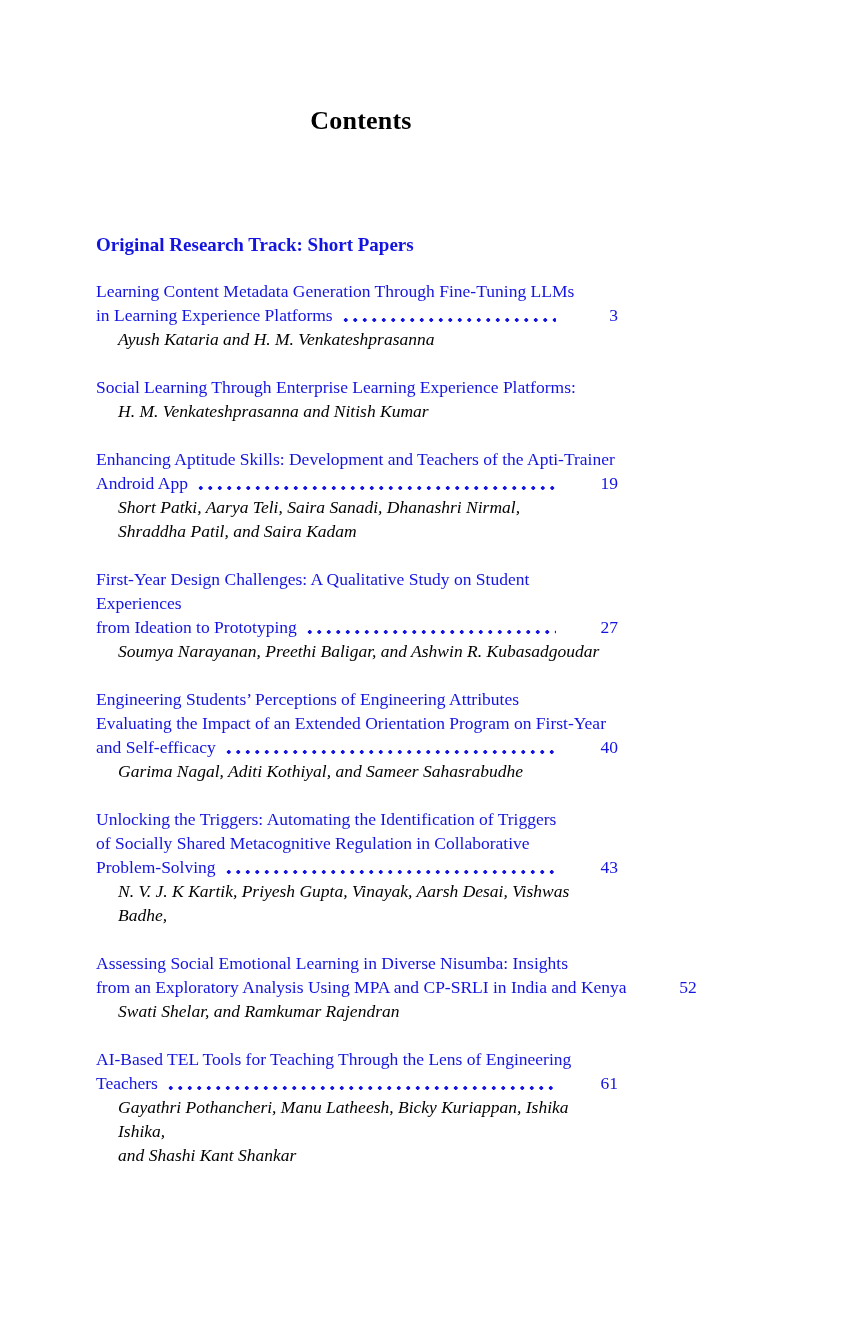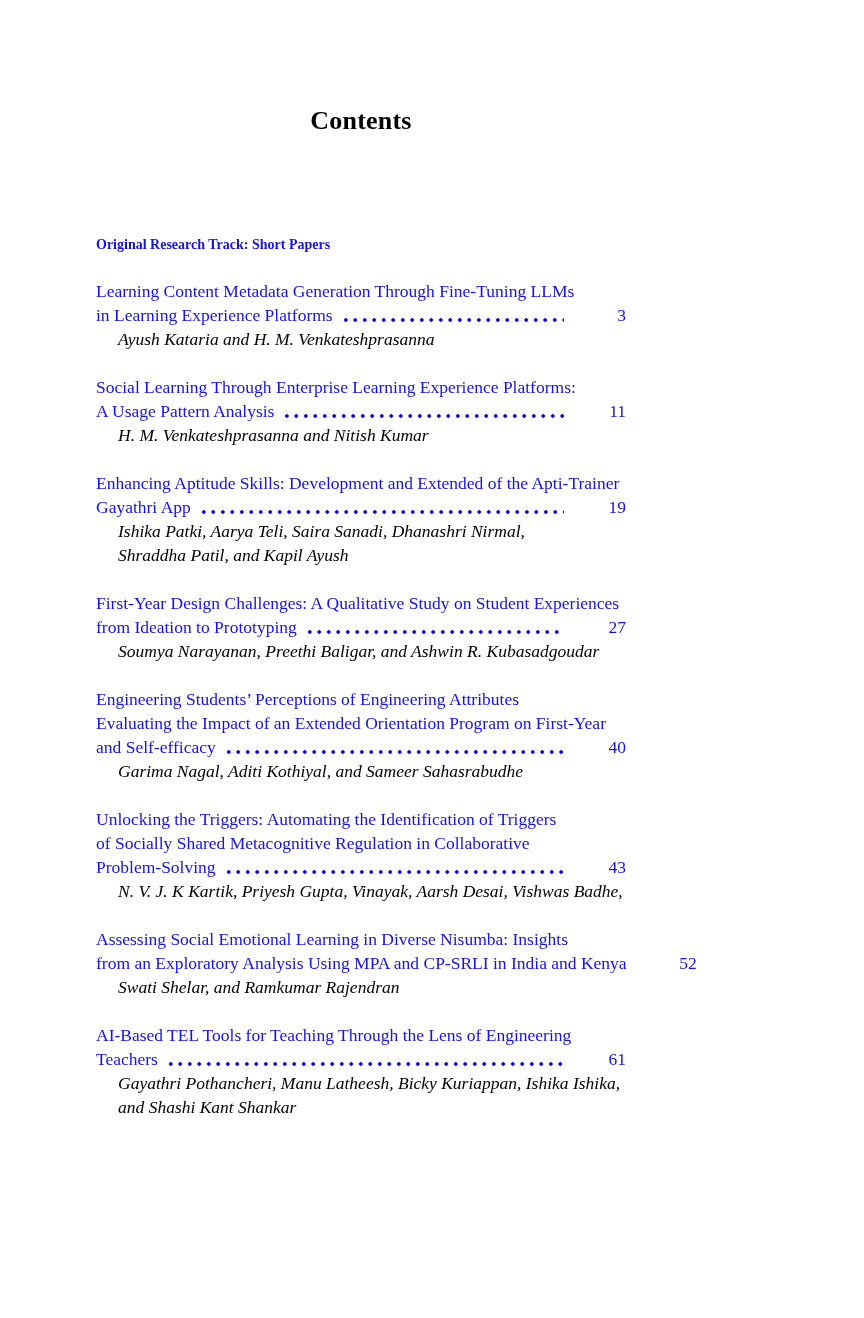--- a/index.html
+++ b/index.html
@@ -22,29 +22,29 @@
   .page-title {
     margin: 0;
     font-size: 26px;
     line-height: 30px;
     font-weight: bold;
     text-align: center;
     letter-spacing: 0.2px;
   }
   .section-heading {
     margin: 97px 0 22px 0;
-    font-size: 14px;
+    font-size: 19px;
     line-height: 24px;
     font-weight: bold;
     color: var(--link);
   }
   .entry {
     font-size: 17.5px;
     line-height: 24px;
-    margin: 0 0 24px 0;
+    margin: 0 8px 24px 0;
   }
   .title-line {
     color: var(--link);
   }
   .title-last {
     display: flex;
     align-items: baseline;
   }
   .title-last .title-line {
     white-space: nowrap;
@@ -88,40 +88,35 @@
       <span class="leader"></span>
       <span class="page-num">3</span>
     </div>
     <div class="authors">
       <div>Ayush Kataria and H. M. Venkateshprasanna</div>
     </div>
   </div>
 
   <div class="entry">
     <div class="title-line">Social Learning Through Enterprise Learning Experience Platforms:</div>
-    <div class="title-last">
-      <span class="title-line">A Usage Pattern Analysis</span>
-      <span class="leader"></span>
-      <span class="page-num">11</span>
-    </div>
     <div class="authors">
       <div>H. M. Venkateshprasanna and Nitish Kumar</div>
     </div>
   </div>
 
   <div class="entry">
-    <div class="title-line">Enhancing Aptitude Skills: Development and Extended of the Apti-Trainer</div>
+    <div class="title-line">Enhancing Aptitude Skills: Development and Teachers of the Apti-Trainer</div>
     <div class="title-last">
-      <span class="title-line">Gayathri App</span>
+      <span class="title-line">Android App</span>
       <span class="leader"></span>
       <span class="page-num">19</span>
     </div>
     <div class="authors">
-      <div>Ishika Patki, Aarya Teli, Saira Sanadi, Dhanashri Nirmal,</div>
-      <div>Shraddha Patil, and Kapil Ayush</div>
+      <div>Short Patki, Aarya Teli, Saira Sanadi, Dhanashri Nirmal,</div>
+      <div>Shraddha Patil, and Saira Kadam</div>
     </div>
   </div>
 
   <div class="entry">
     <div class="title-line">First-Year Design Challenges: A Qualitative Study on Student Experiences</div>
     <div class="title-last">
       <span class="title-line">from Ideation to Prototyping</span>
       <span class="leader"></span>
       <span class="page-num">27</span>
     </div>

